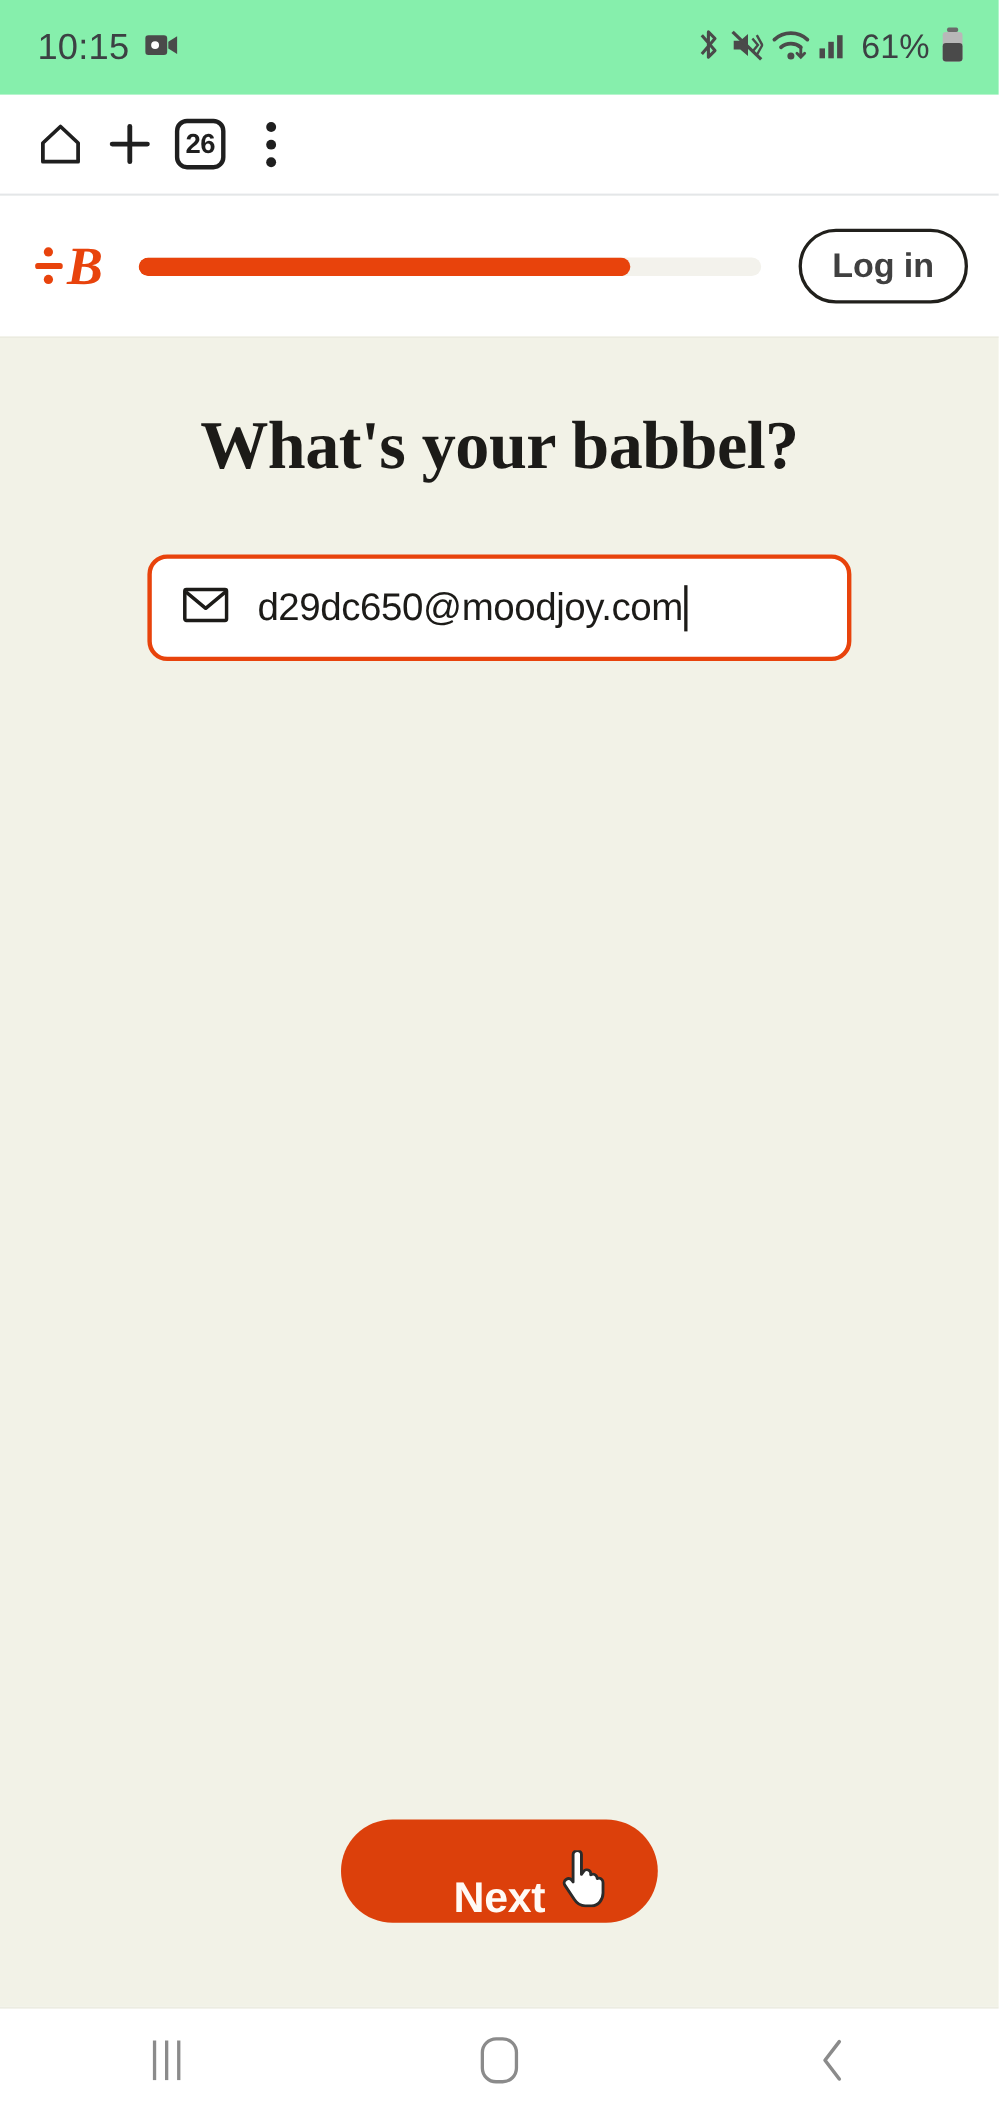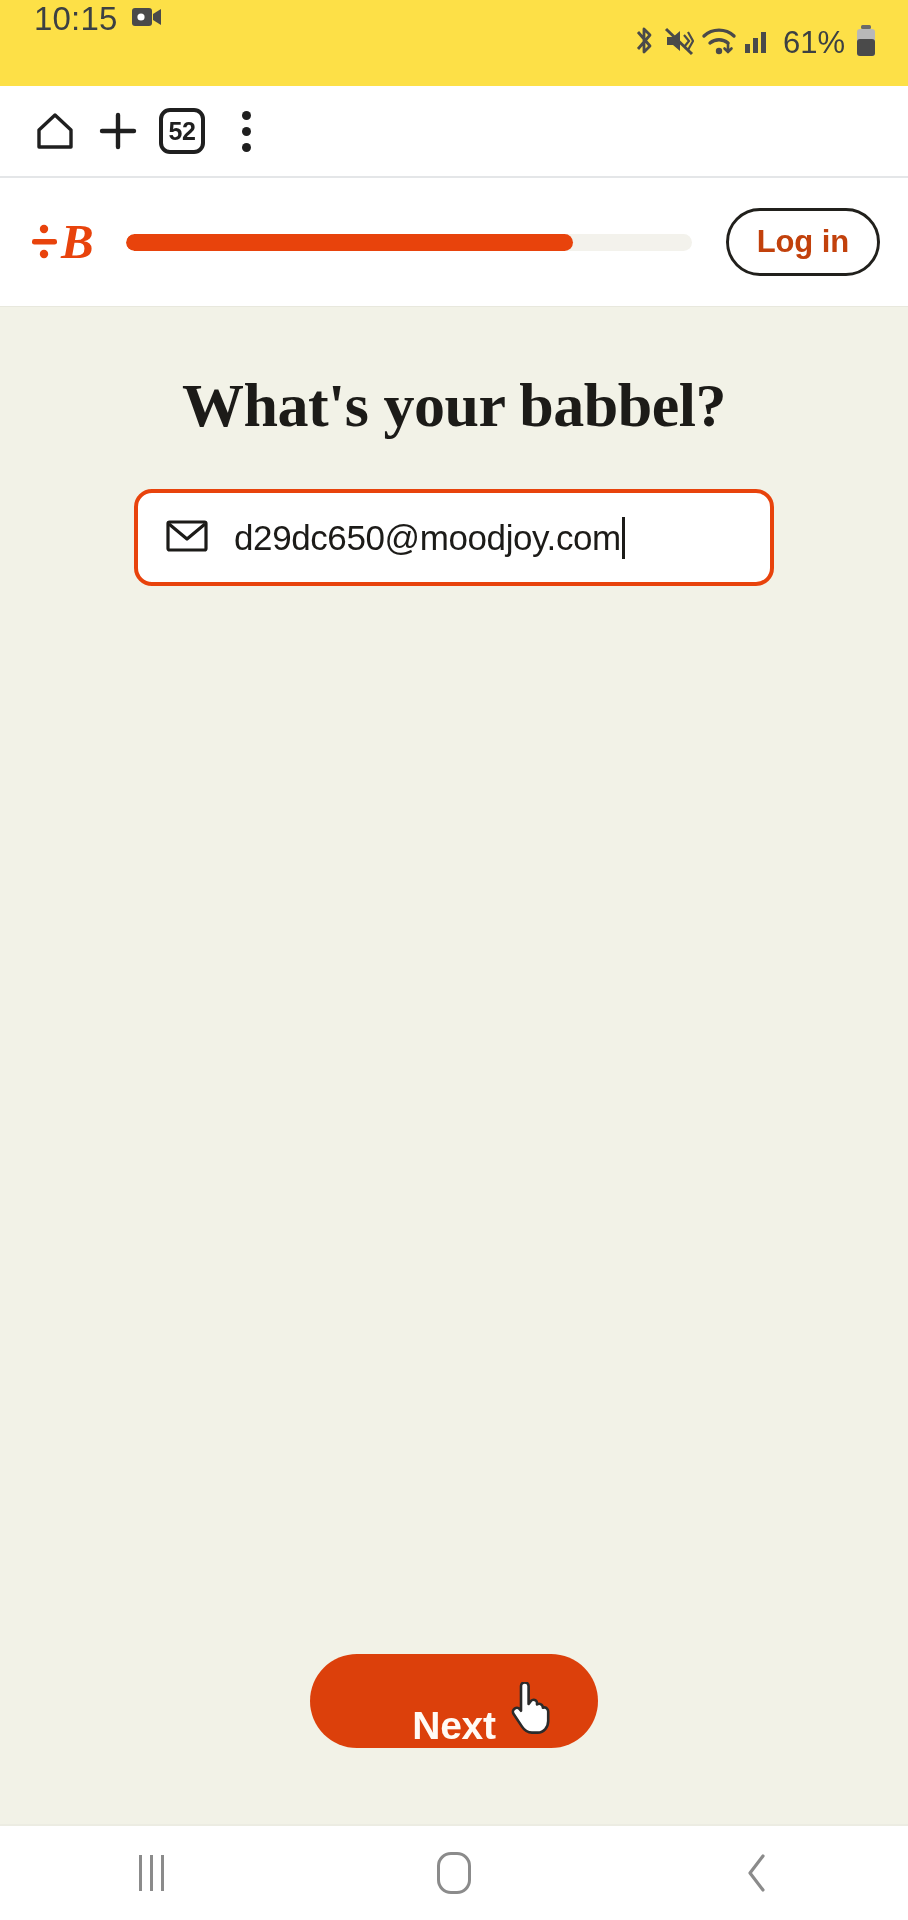--- a/index.html
+++ b/index.html
@@ -21,23 +21,23 @@
     height: 1920px;
     background: #ffffff;
     display: flex;
     flex-direction: column;
   }
 
   
   .status-bar {
     height: 86px;
     flex: 0 0 86px;
-    background: #fde047;
-    display: flex;
-    align-items: flex-start;
+    background: #86efac;
+    display: flex;
+    align-items: center;
     padding: 0 32px 0 34px;
     position: relative;
   }
   .status-left {
     display: flex;
     align-items: center;
     gap: 14px;
   }
   .status-clock {
     font-size: 33px;
@@ -161,21 +161,21 @@
     border-radius: 10px;
   }
   .login-btn {
     flex: 0 0 auto;
     height: 68px;
     min-width: 148px;
     padding: 0 28px;
     border: 3px solid #21201c;
     border-radius: 40px;
     background: #ffffff;
-    color: #c2410c;
+    color: #404040;
     font-size: 31px;
     font-weight: 700;
     letter-spacing: -0.1px;
     display: flex;
     align-items: center;
     justify-content: center;
     cursor: pointer;
   }
 
   
@@ -191,21 +191,21 @@
   .headline {
     font-family: "Liberation Serif", serif;
     font-weight: 700;
     font-size: 62px;
     color: #1c1b18;
     margin-top: 63px;
     letter-spacing: -0.5px;
     text-align: center;
   }
   .email-field {
-    margin-top: 48px;
+    margin-top: 63px;
     width: 640px;
     height: 97px;
     background: #ffffff;
     border: 4px solid #e8430c;
     border-radius: 18px;
     display: flex;
     align-items: center;
     padding: 0 28px;
     cursor: text;
   }
@@ -344,21 +344,21 @@
         <path d="M5 20 L21 5 L37 20 L37 37 L5 37 Z" stroke="#1f1f1f" stroke-width="3.4" fill="none" stroke-linejoin="round"></path>
       </svg>
     </div>
     <div class="tb-btn">
       <svg width="46" height="46" viewBox="0 0 46 46">
         <line x1="23" y1="7" x2="23" y2="39" stroke="#1f1f1f" stroke-width="4.4" stroke-linecap="round"></line>
         <line x1="7" y1="23" x2="39" y2="23" stroke="#1f1f1f" stroke-width="4.4" stroke-linecap="round"></line>
       </svg>
     </div>
     <div class="tb-btn">
-      <div class="tab-count-box">52</div>
+      <div class="tab-count-box">26</div>
     </div>
     <div class="tb-btn">
       <span class="dots">
           <i></i>
           <i></i>
           <i></i>
         </span>
     </div>
   </div>
 

